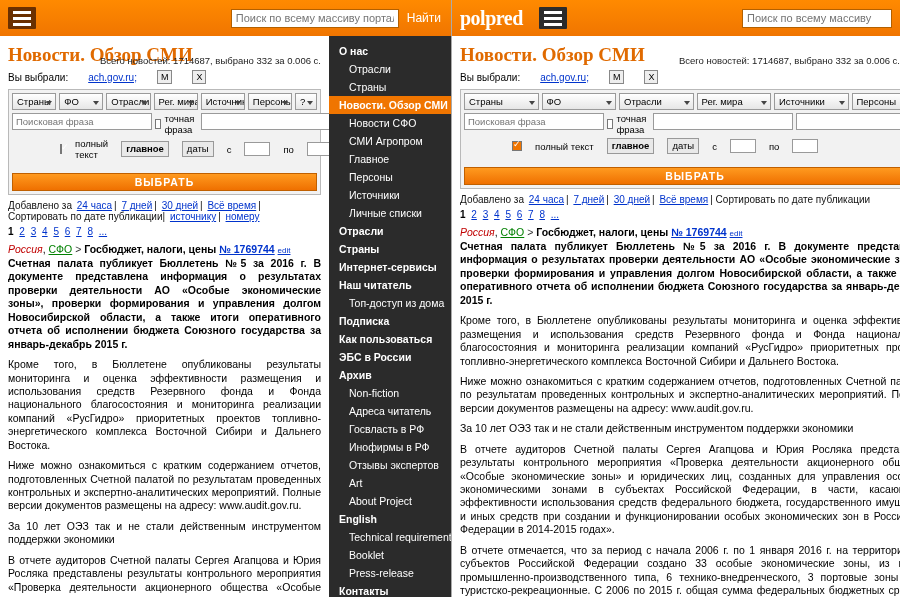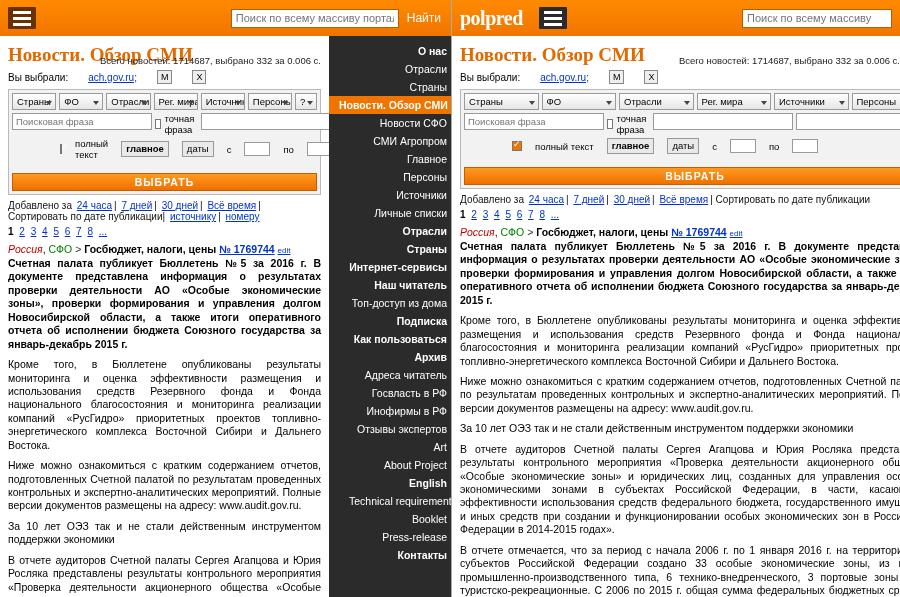--- a/index.html
+++ b/index.html
@@ -59,21 +59,20 @@
   .content {
     flex: 1 1 auto; overflow: hidden; padding: 6px 8px 0 8px;
     position: relative;
   }
   .sidenav {
     width: 122px; flex: 0 0 122px;
     background: #2b2b2b; color: #fff;
     padding: 6px 0 0 0;
     font-size: 10.5px;
     overflow: hidden;
-    text-align: right;
   }
   .sidenav .nav-item {
     padding: 3px 4px 3px 10px; cursor: pointer; white-space: nowrap;
   }
   .sidenav .nav-item.group { font-weight: bold; }
   .sidenav .nav-item.sub { padding-left: 20px; }
   .sidenav .nav-item.active { background: #f07500; color: #fff; font-weight: bold; }
 
   
   .page-title {
@@ -133,21 +132,21 @@
   
   .sortline { font-size: 10px; margin: 5px 0 4px 0; color: #111; }
   .sortline .lnk { color: #0033cc; text-decoration: underline; cursor: pointer; margin: 0 2px; }
   .pager { font-size: 10px; margin-bottom: 6px; }
   .pager .pg { color: #0033cc; text-decoration: underline; cursor: pointer; margin-right: 3px; }
   .pager .pg.cur { color: #000; font-weight: bold; text-decoration: none; }
 
   
   .art-meta { font-size: 10.5px; margin-bottom: 2px; }
   .art-meta .red { color: #c00000; font-style: italic; }
-  .art-meta .grn { color: #008000; cursor: pointer; }
+  .art-meta .grn { color: #008000; text-decoration: underline; cursor: pointer; }
   .art-meta .arrow { color: #333; }
   .art-meta .bold { font-weight: bold; }
   .art-meta .num { color: #0033cc; font-weight: bold; text-decoration: underline; cursor: pointer; }
   .art-meta .edit { color: #0033cc; font-size: 8px; text-decoration: underline; cursor: pointer; }
   .art p {
     margin: 0 0 7px 0; font-size: 10.5px; line-height: 1.28;
     text-align: justify;
   }
   .art .lead { font-weight: bold; }
 
@@ -270,21 +269,23 @@
         <div class="nav-item sub">Персоны</div>
         <div class="nav-item sub">Источники</div>
         <div class="nav-item sub">Личные списки</div>
         <div class="nav-item group">Отрасли</div>
         <div class="nav-item group">Страны</div>
         <div class="nav-item group">Интернет-сервисы</div>
         <div class="nav-item group">Наш читатель</div>
         <div class="nav-item sub">Топ-доступ из дома</div>
         <div class="nav-item group">Подписка</div>
         <div class="nav-item group">Как пользоваться</div>
+        <div class="nav-item group">ЭБС в России</div>
         <div class="nav-item group">Архив</div>
+        <div class="nav-item sub">Non-fiction</div>
         <div class="nav-item sub">Адреса читатель</div>
         <div class="nav-item sub">Госвласть в РФ</div>
         <div class="nav-item sub">Инофирмы в РФ</div>
         <div class="nav-item sub">Отзывы экспертов</div>
         <div class="nav-item sub">Art</div>
         <div class="nav-item sub">About Project</div>
         <div class="nav-item group">English</div>
         <div class="nav-item sub">Technical requirements</div>
         <div class="nav-item sub">Booklet</div>
         <div class="nav-item sub">Press-release</div>

